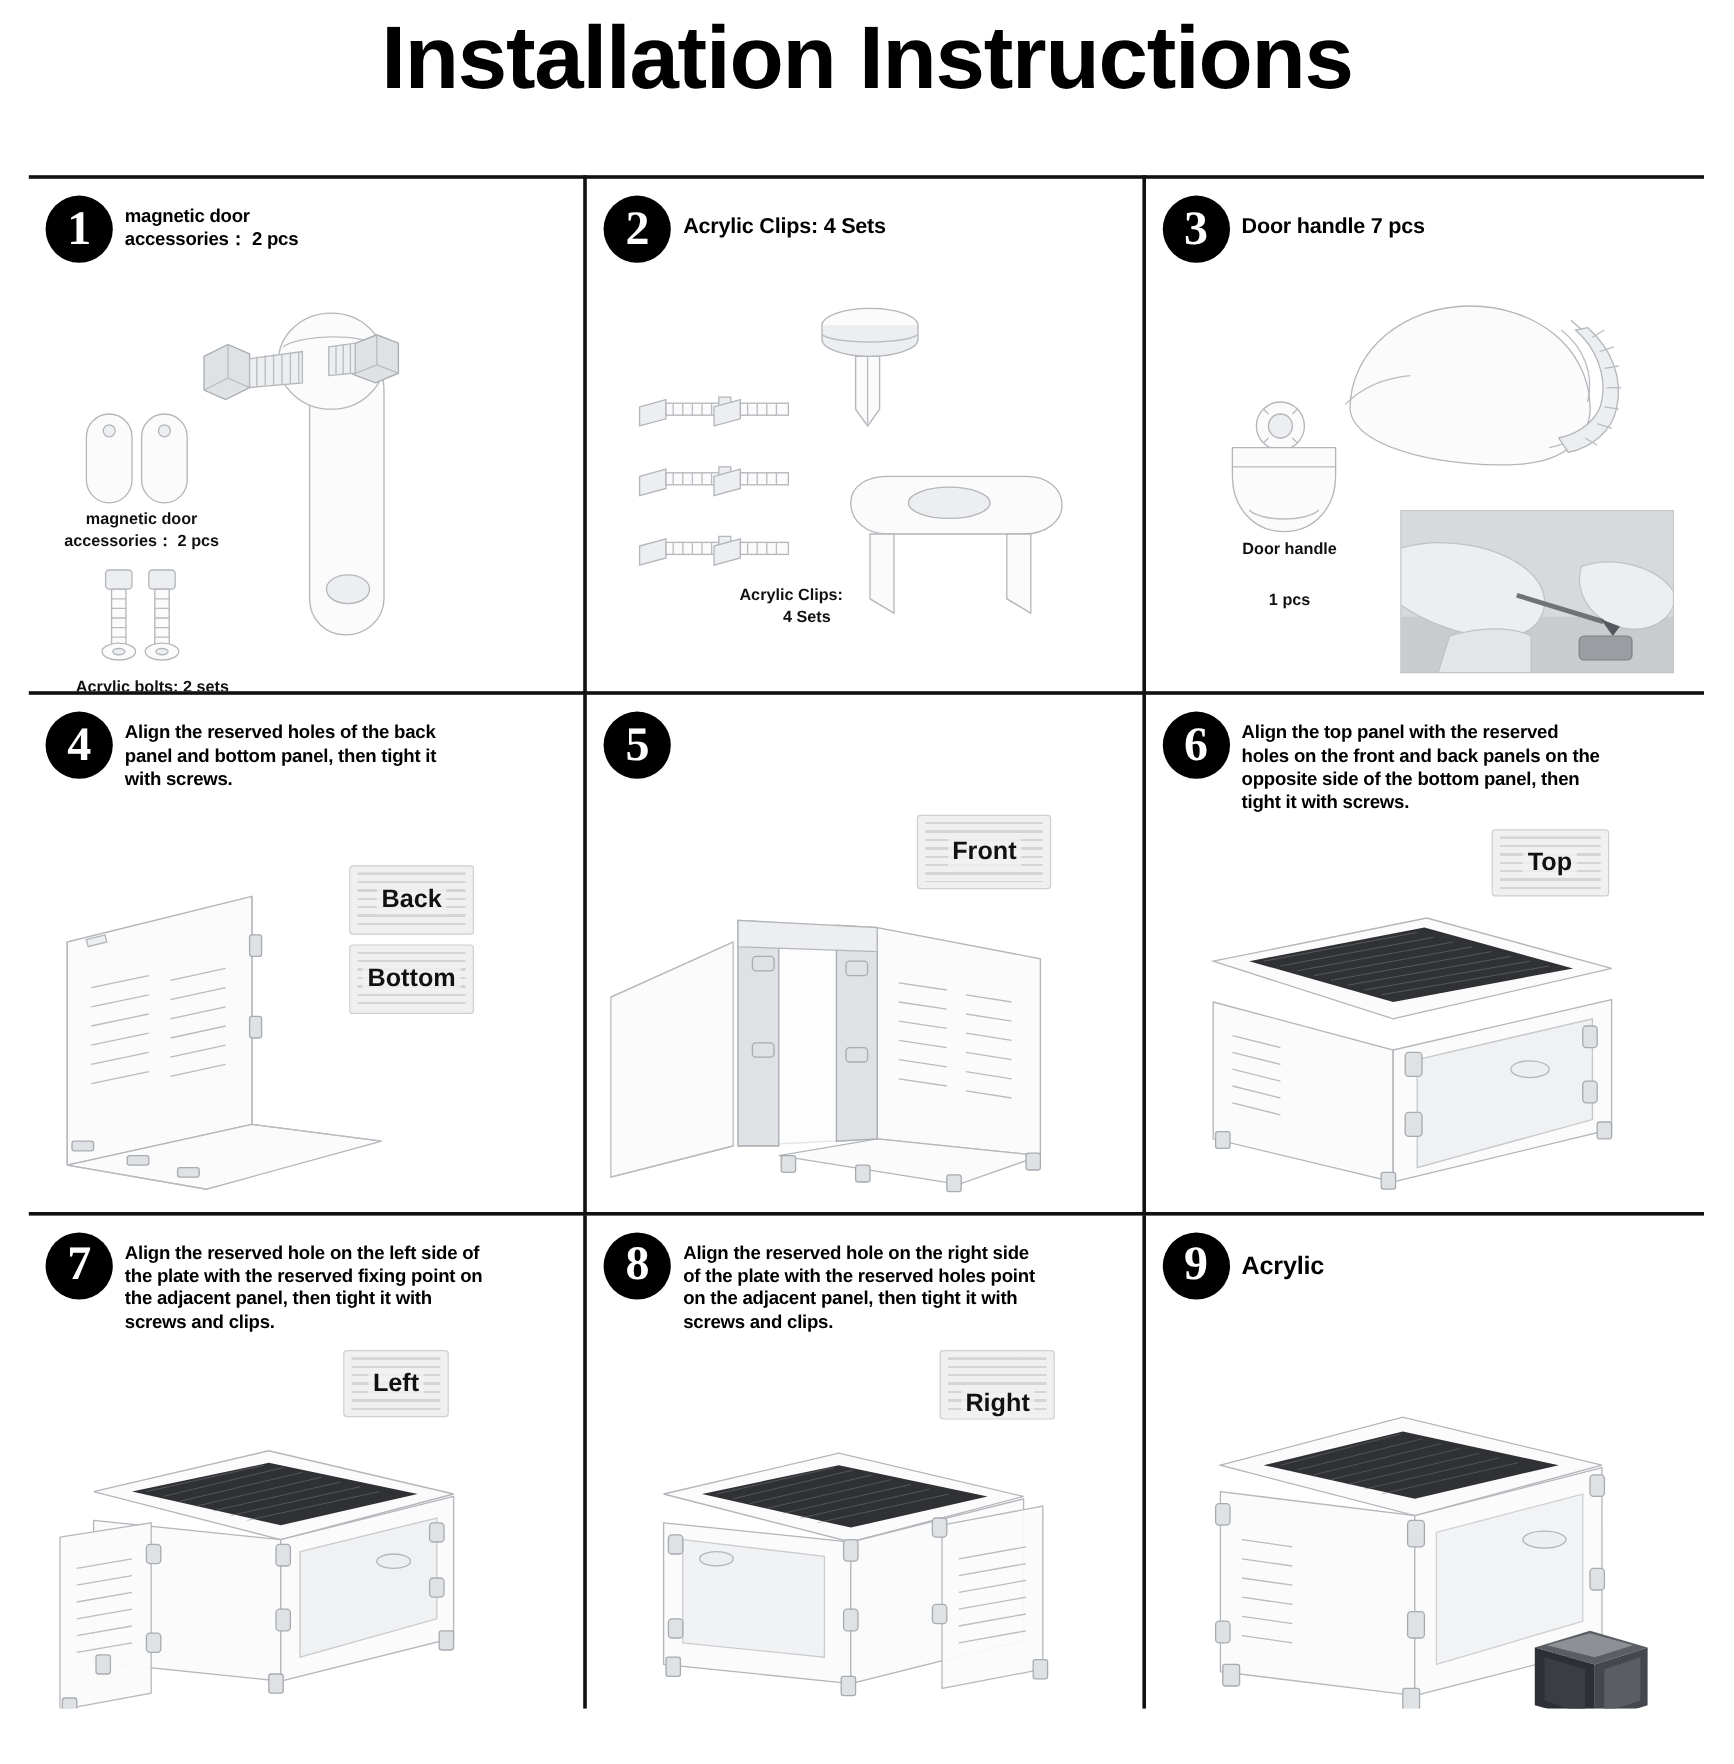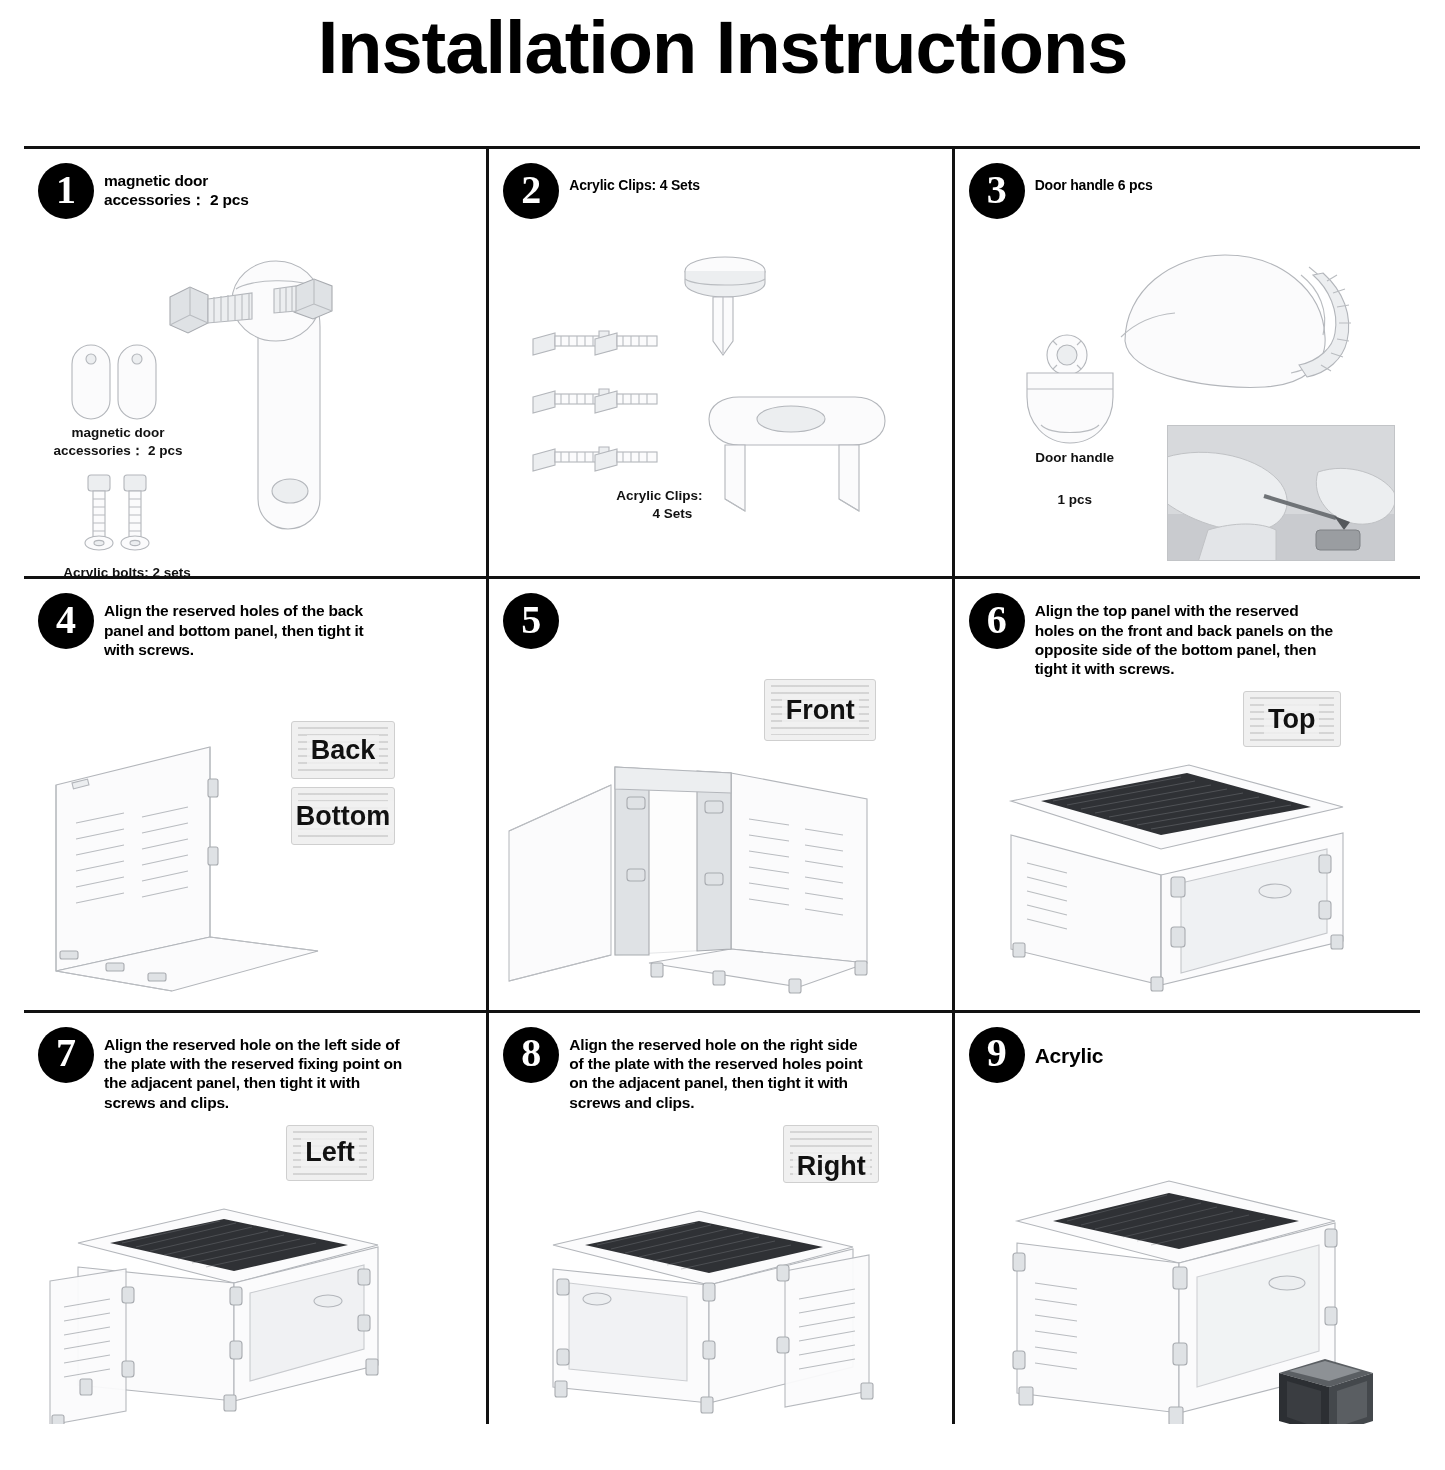--- a/index.html
+++ b/index.html
@@ -82,36 +82,36 @@
     line-height: 1.25;
     color: #000;
     padding-top: 8px;
     letter-spacing: -0.2px;
   }
   .step-text.big {
     font-size: 21px;
     padding-top: 16px;
   }
   .step-text.mid {
-    font-size: 14px;
+    font-size: 18px;
     padding-top: 14px;
   }
 
   
   .chip {
     position: absolute;
     background: #f0f0f0;
     border: 1px solid #cfcfcf;
     border-radius: 3px;
     display: flex;
     align-items: center;
     justify-content: center;
     font-weight: bold;
     color: #111;
-    font-size: 27px;
+    font-size: 21px;
     overflow: hidden;
   }
   .chip .vents {
     position: absolute;
     top: 5px; left: 6px; right: 6px; bottom: 5px;
     background:
       repeating-linear-gradient(to bottom, rgba(150,150,150,.55) 0 2px, rgba(0,0,0,0) 2px 7px);
     opacity: .55;
   }
   .chip span { position: relative; z-index: 2; background: rgba(240,240,240,.82); padding: 0 4px; }
@@ -272,21 +272,21 @@
         </svg>
       </div>
 
       <div class="caption" style="left:80px;top:338px;width:180px;">Acrylic Clips:</div>
       <div class="caption" style="left:93px;top:356px;width:180px;">4 Sets</div>
     </div>
 
     <div class="cell r1 c3">
       <div class="step-head">
         <div class="badge">3</div>
-        <div class="step-text mid" style="max-width:260px;">Door handle 6 pcs</div>
+        <div class="step-text mid" style="max-width:260px;">Door handle 7 pcs</div>
       </div>
 
       <div class="art" style="left:140px;top:96px;">
         <svg width="280" height="190" viewBox="0 0 280 190">
           <path class="fillw" d="M30 96 C30 46 76 10 130 10 C184 10 228 44 230 92 C232 120 208 140 170 142 C120 145 34 132 30 96 Z"></path>
           <path class="ln" d="M214 22 C236 38 248 66 240 92 C234 112 216 124 196 128"></path>
           <path class="ln" d="M206 30 C224 44 234 66 228 90"></path>
           <path class="fillg" d="M228 28 C248 46 258 70 252 96 C248 114 232 128 212 132 L204 120 C224 116 238 102 240 88 C244 66 234 44 218 30 Z"></path>
           <path class="ln" d="M232 36 L242 30 M238 48 L250 44 M242 62 L254 60 M244 78 L256 78 M242 94 L254 96 M236 108 L248 112 M226 120 L236 126"></path>
           <path class="ln" d="M26 92 C40 78 58 70 80 68"></path>

